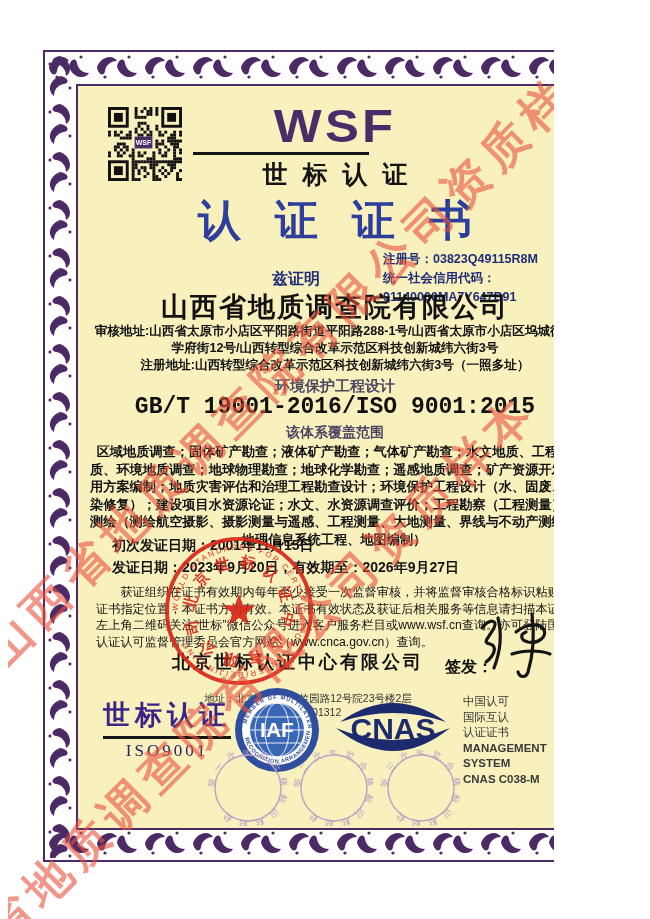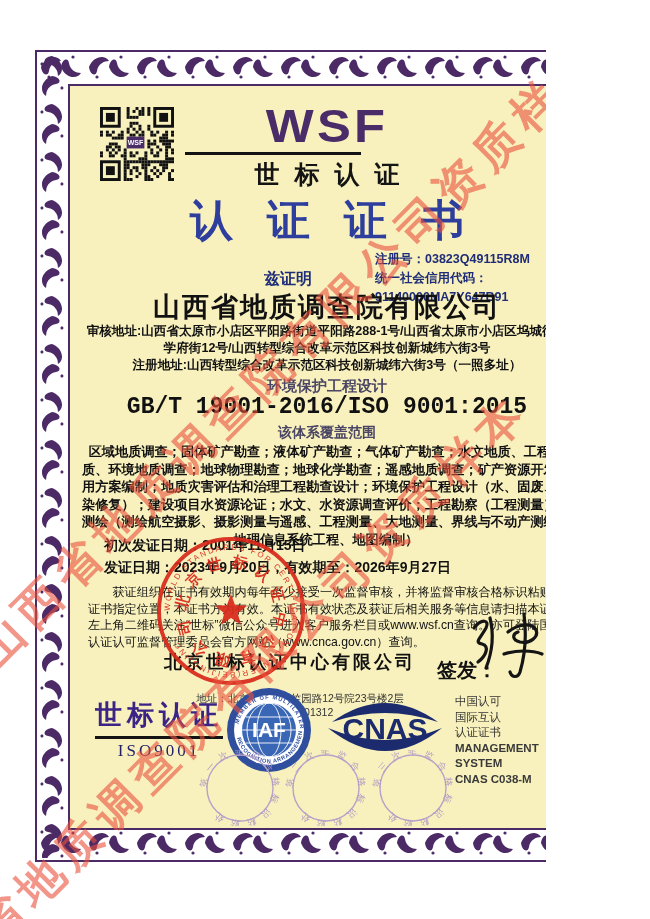--- a/index.html
+++ b/index.html
@@ -1,17 +1,17 @@
 <!DOCTYPE html>
 <html><head>
 <meta charset="utf-8">
 <style>
   html,body{margin:0;padding:0;background:#ffffff;}
   .page{position:relative;width:546px;height:919px;background:#ffffff;overflow:hidden;
-        font-family:"Liberation Sans",sans-serif;}
+        font-family:"Liberation Sans",sans-serif;margin-left:8px;}
   .abs{position:absolute;}
   
   .frame{left:35px;top:50px;width:576px;height:808px;border:2px solid #4b2a66;z-index:1;background:#fff;}
   .band{position:absolute;z-index:2;}
   .band-top{left:37px;top:52px;width:576px;height:30px;}
   .band-bottom{left:37px;top:828px;width:576px;height:30px;}
   .band-left{left:37px;top:52px;width:30px;height:806px;}
   .band-right{left:583px;top:52px;width:30px;height:806px;}
   .paper{left:68px;top:84px;width:514px;height:742px;background:#f8f1bd;border:2px solid #4b2a66;z-index:3;}
   
@@ -30,21 +30,21 @@
   .standard{top:394px;font-size:23px;font-weight:900;color:#111;font-family:Liberation Mono, monospace;}
   .scopehead{top:424px;font-size:14px;color:#4a4663;font-weight:bold;}
   .scope{left:76px;top:443px;width:500px;font-size:13.2px;font-weight:bold;color:#111;
          line-height:17.6px;text-align:center;}
   .date1{left:104px;top:537px;font-size:14px;font-weight:bold;color:#111;}
   .date2{left:104px;top:559px;font-size:14px;font-weight:bold;color:#111;}
   .notice{left:88px;top:584px;width:476px;font-size:12.2px;color:#111;line-height:16.6px;
           text-align:justify;text-indent:2em;}
   .issuer{left:160px;top:650px;width:260px;text-align:center;font-size:18px;font-weight:900;
           color:#111;letter-spacing:3px;}
-  .signlabel{left:437px;top:657px;font-size:20px;font-weight:900;color:#111;}
+  .signlabel{left:437px;top:657px;font-size:16px;font-weight:900;color:#111;}
   .signature{left:460px;top:606px;z-index:15;}
   .iaddr{left:150px;top:691px;width:300px;text-align:center;font-size:10.5px;color:#333;line-height:14px;}
   .seal{left:153px;top:533px;z-index:20;opacity:.92;}
   .fbrand{left:84px;top:697px;width:150px;text-align:center;}
   .fbrand .t1{font-size:27px;font-weight:900;color:#3c2486;letter-spacing:5px;border-bottom:3px solid #141414;
               padding-bottom:3px;display:inline-block;}
   .fbrand .t2{font-family:"Liberation Serif",serif;font-size:17px;font-weight:normal;color:#241f6b;
               letter-spacing:3px;margin-top:2px;}
   .iaf{left:222px;top:686px;}
   .cnas{left:326px;top:692px;}

